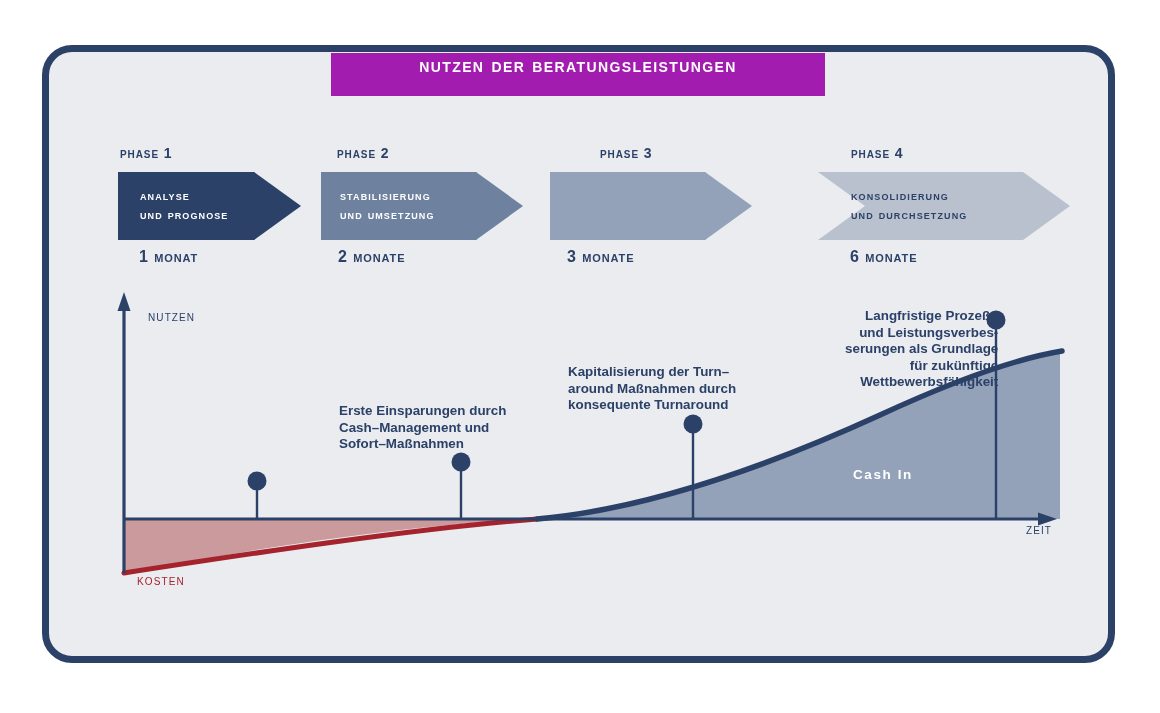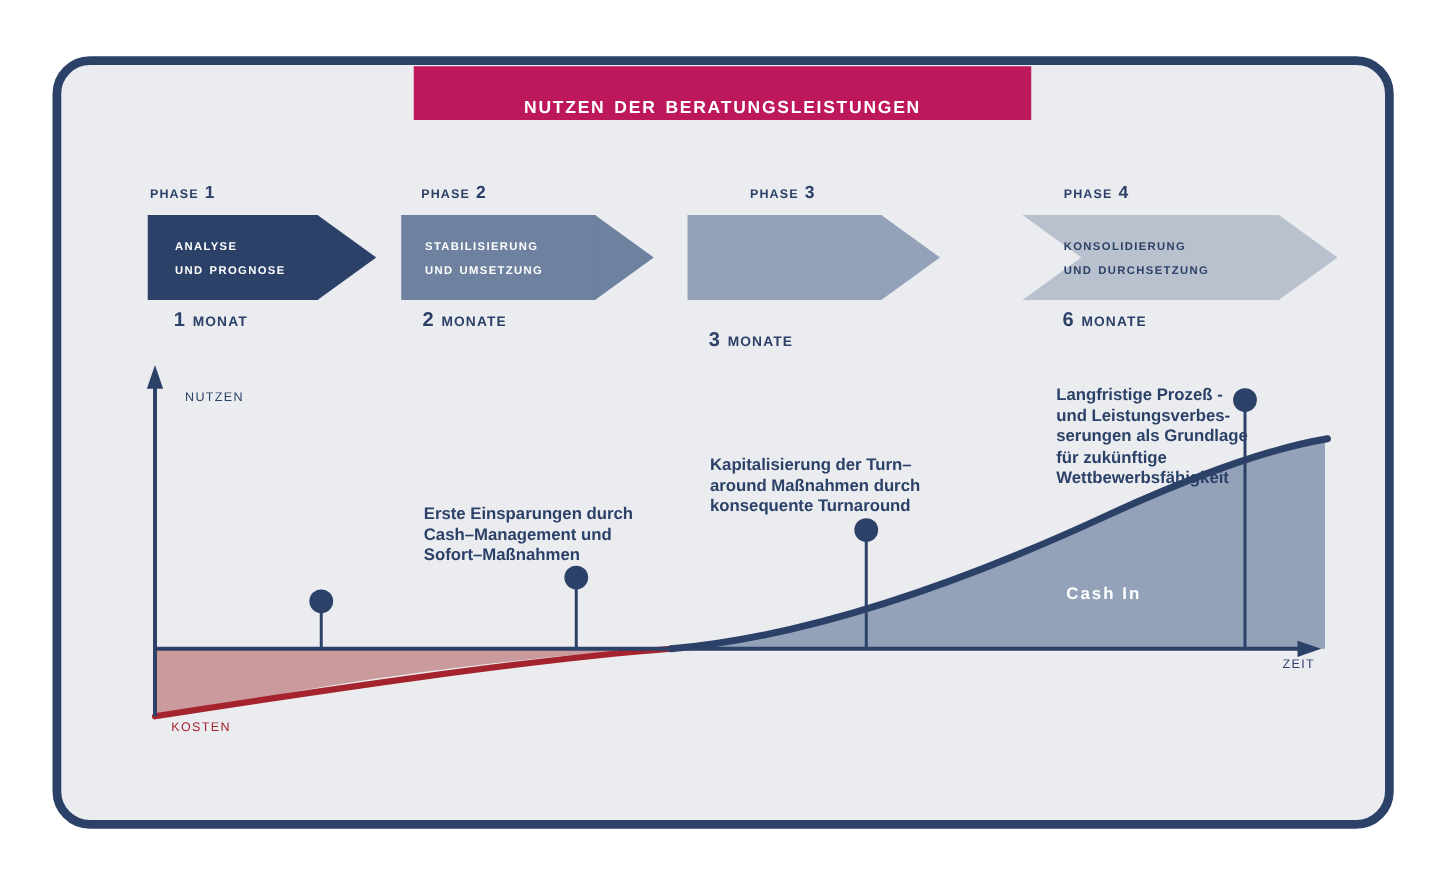--- a/index.html
+++ b/index.html
@@ -34,23 +34,23 @@
     background: #eaecf0;
   }
 
   
   .title-banner {
     position: absolute;
     left: 331px;
     top: 53px;
     width: 494px;
     height: 43px;
-    background: #be185d;
+    background: #a21caf;
     display: flex;
-    align-items: flex-end;
+    align-items: flex-start;
     justify-content: center;
   }
   .title-text {
     color: #ffffff;
     font-size: 20.5px;
     font-weight: bold;
     letter-spacing: 1.4px;
     font-variant: small-caps;
     text-transform: lowercase;
     white-space: nowrap;
@@ -183,21 +183,21 @@
       <line x1="587" y1="0" x2="587" y2="68" stroke="#93a2b8" stroke-width="1"></line>
     </svg>
 
     <div class="chev-text dark" style="left:222px; top:14px;"><span>Stabilisierung</span><br><span>und Umsetzung</span></div>
     <div class="chev-text dark" style="left:22px; top:14px;"><span>Analyse</span><br><span>und Prognose</span></div>
     <div class="chev-text navy" style="left:733px; top:14px;"><span>Konsolidierung</span><br><span>und Durchsetzung</span></div>
   </div>
 
   <div class="duration-label" style="left:139px;">1 Monat</div>
   <div class="duration-label" style="left:338px;">2 Monate</div>
-  <div class="duration-label" style="left:567px;margin-top:16px;">3 Monate</div>
+  <div class="duration-label" style="left:567px;">3 Monate</div>
   <div class="duration-label" style="left:850px;">6 Monate</div>
 
   <div class="chart">
     <svg width="1160" height="713" viewBox="0 0 1160 713" xmlns="http://www.w3.org/2000/svg">
 
       <path d="M537,519 C640,510 760,470 880,415 C960,378 1020,358 1060,352
                L1060,519 Z" fill="#93a2b8"></path>
 
       <path d="M124,519 L537,519 C460,521 300,540 200,560 L124,572 Z" fill="#cb9a9c"></path>
 
@@ -230,19 +230,19 @@
   <div class="axis-label" style="left:1026px; top:521px;">Zeit</div>
   <div class="axis-label kosten" style="left:137px; top:572px;">Kosten</div>
   <div class="cash-in-label">Cash In</div>
 
   <div class="callout" style="left:339px; top:403px;">Erste Einsparungen durch
 Cash–Management und
 Sofort–Maßnahmen</div>
   <div class="callout" style="left:568px; top:364px;">Kapitalisierung der Turn–
 around Maßnahmen durch
 konsequente Turnaround</div>
-  <div class="callout" style="left:845px; top:308px;">Langfristige Prozeß -
+  <div class="callout" style="left:845px; top:308px;text-align:right;">Langfristige Prozeß -
 und Leistungsverbes-
 serungen als Grundlage
 für zukünftige
 Wettbewerbsfähigkeit</div>
 
 </div>
 
 </body></html>

